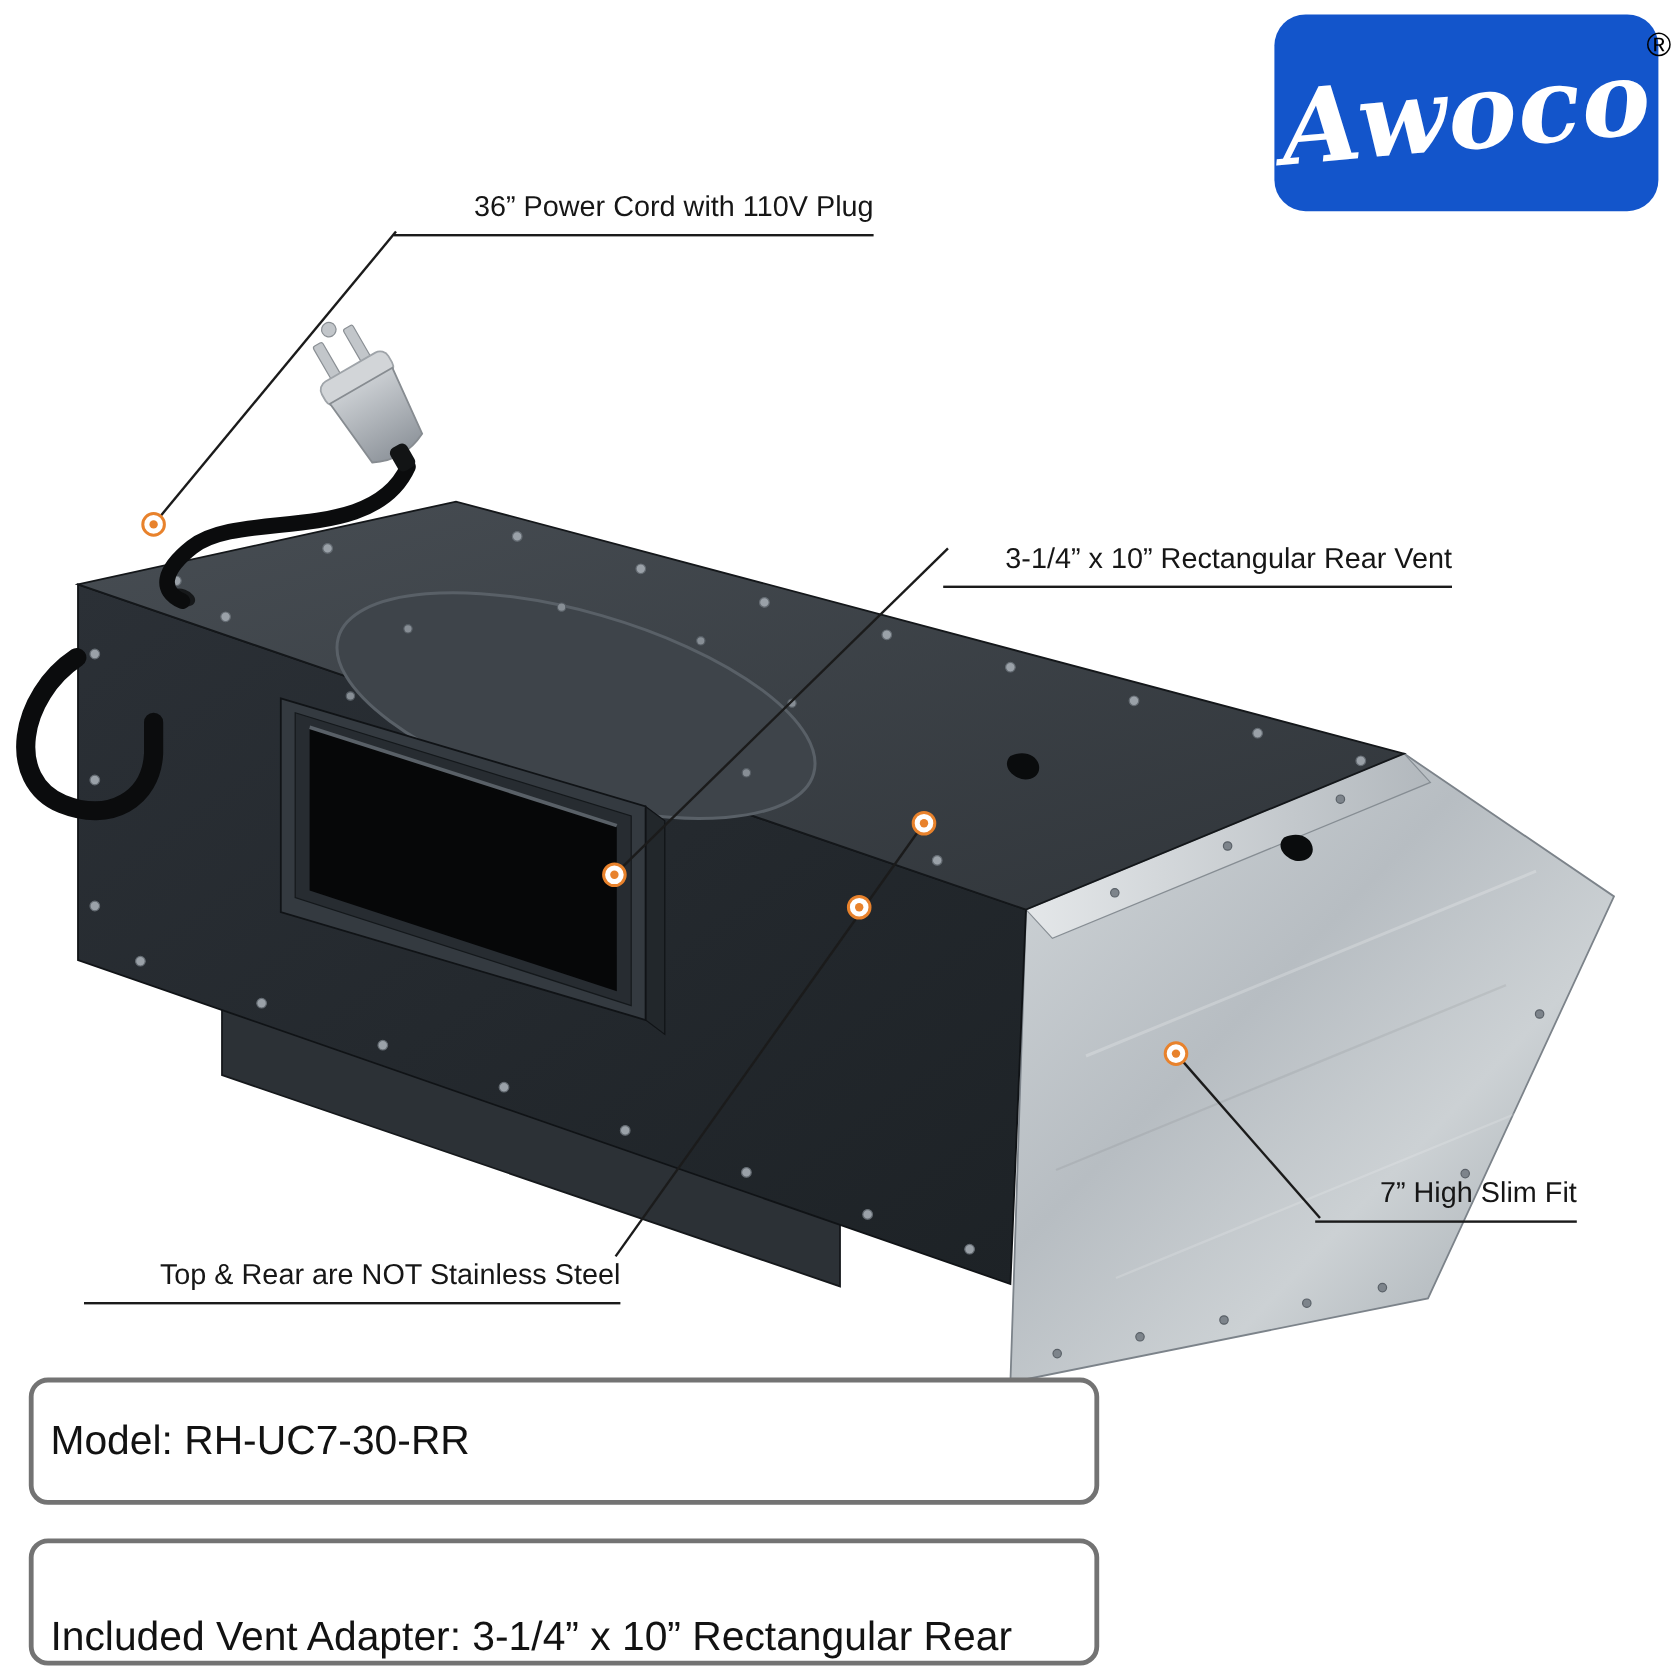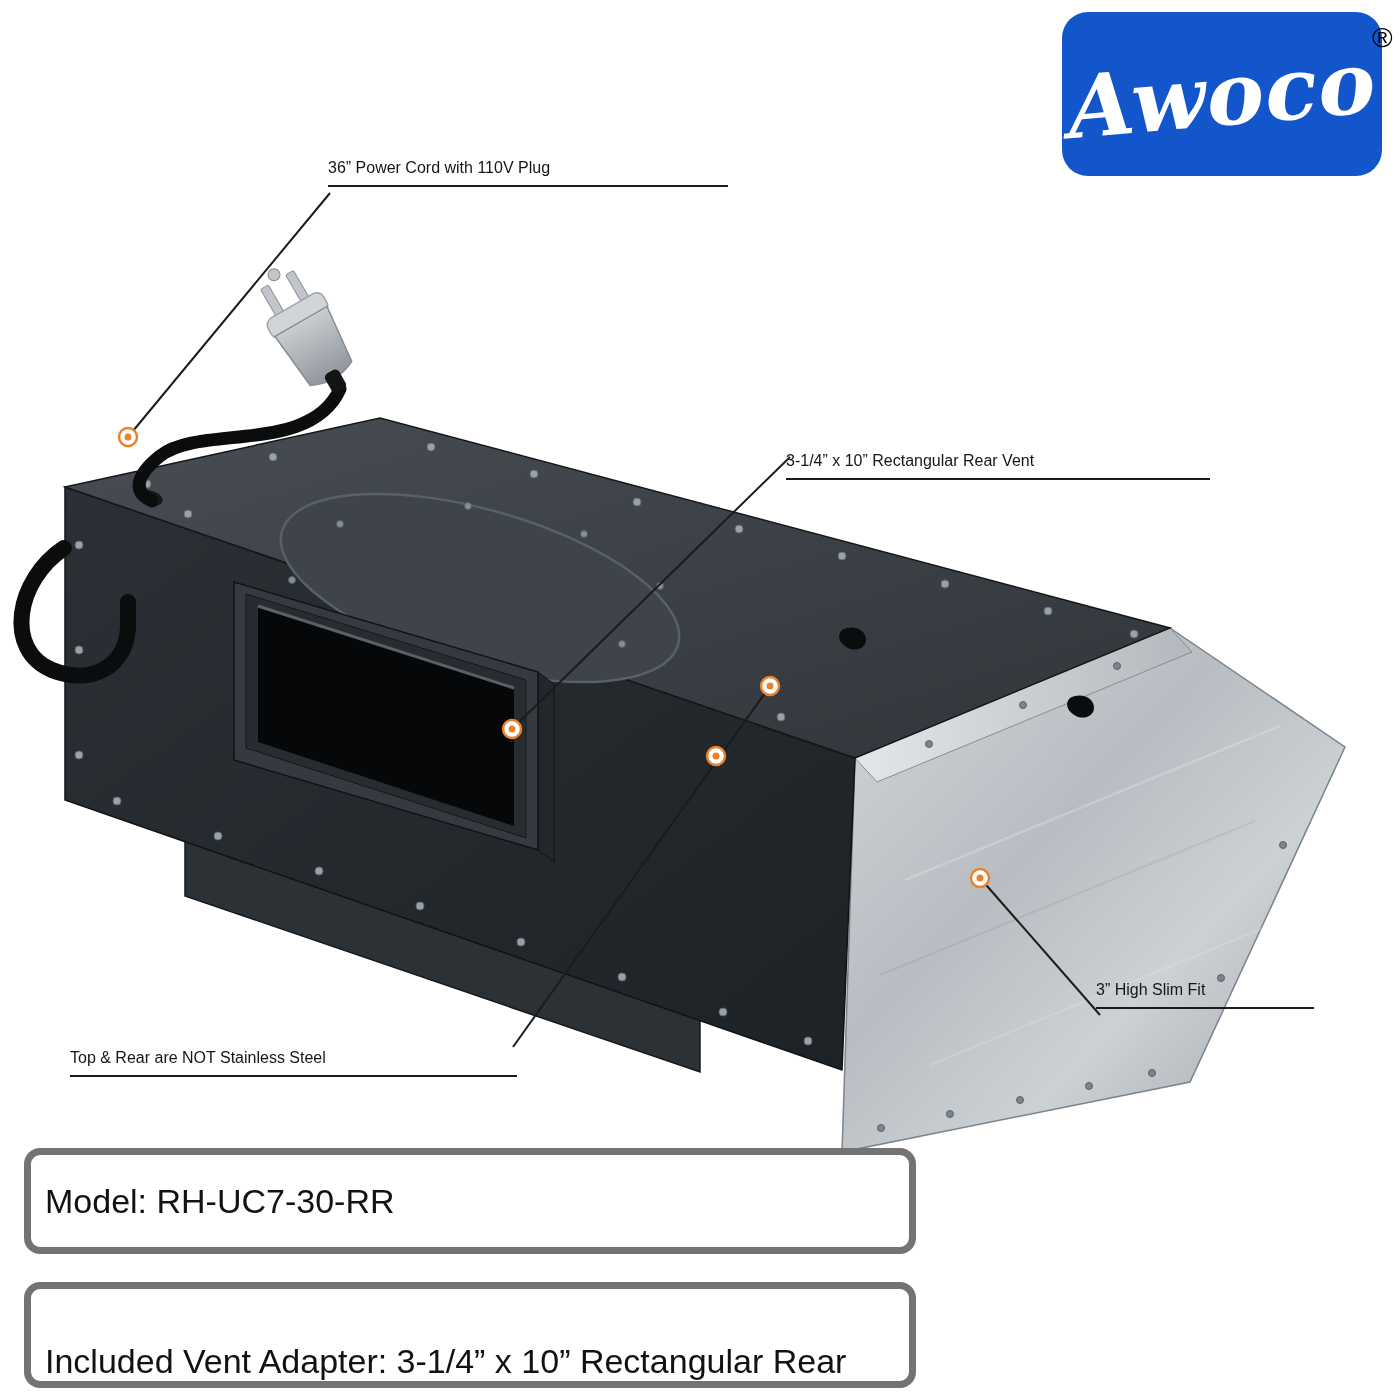--- a/index.html
+++ b/index.html
@@ -2,38 +2,38 @@
 <html><head>
 <meta charset="utf-8">
 <style>
   html,body { margin:0; padding:0; background:#fff; }
   .page {
     position:relative; width:1400px; height:1400px; background:#ffffff;
     font-family:"Liberation Sans", sans-serif; overflow:hidden;
   }
   .illus { position:absolute; left:0; top:0; width:1400px; height:1400px; }
   .callout {
-    position:absolute; font-size:16px; color:#161616; text-align:left;
+    position:absolute; font-size:24px; color:#161616; text-align:right;
     line-height:1.25; z-index:2;
   }
   .underlined { border-bottom:2px solid #1b1b1b; padding-bottom:7px; }
   .callout .line2 { margin-top:9px; }
   .logo {
     position:absolute; left:1062px; top:12px; width:320px; height:164px;
     background:#1355CB; border-radius:26px; display:flex; align-items:center;
     justify-content:center; z-index:2;
   }
   .logo-text {
     font-family:"DejaVu Serif", serif; font-style:italic; font-weight:bold;
     font-size:86px; color:#ffffff; transform:rotate(-5deg); letter-spacing:1px;
   }
   .logo-reg { position:absolute; left:1372px; top:22px; font-size:28px; color:#000; z-index:3; }
   .info-box {
     position:absolute; left:24px; width:892px; height:106px; background:#fff;
-    border:7px solid #737373; border-radius:16px; box-sizing:border-box;
+    border:4px solid #737373; border-radius:16px; box-sizing:border-box;
     display:flex; align-items:center; padding-left:14px; z-index:2;
   }
   .info-text { font-size:34px; color:#121212; white-space:nowrap; }
 </style>
 </head>
 <body>
 
 <div class="page">
 
   <svg class="illus" viewBox="0 0 1400 1400">
@@ -185,21 +185,21 @@
           <circle cx="980" cy="878" r="9" fill="#fff" stroke="#E8822C" stroke-width="2.5"></circle>
           <circle cx="980" cy="878" r="3.5" fill="#E8822C"></circle>
         </g>
     </g>
   </svg>
 
   <div class="callout underlined" style="left:328px; top:158px; width:400px;">36” Power Cord with 110V Plug</div>
 
   <div class="callout underlined" style="left:786px; top:422px; width:424px;margin-top:29px;">3-1/4” x 10” Rectangular Rear Vent</div>
 
-  <div class="callout underlined" style="left:1096px; top:980px; width:218px;">3” High Slim Fit</div>
+  <div class="callout underlined" style="left:1096px; top:980px; width:218px;">7” High Slim Fit</div>
 
   <div class="callout" style="left:70px; top:1048px; width:447px;">
     <div class="underlined">Top &amp; Rear are NOT Stainless Steel</div>
   </div>
 
   <div class="logo">
     <span class="logo-text">Awoco</span>
   </div>
   <span class="logo-reg">®</span>
 

